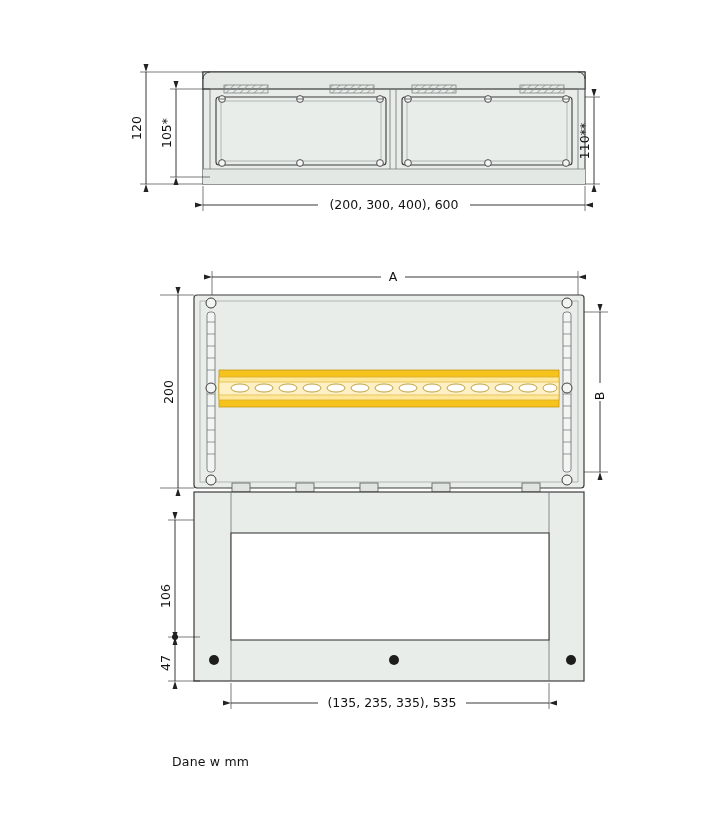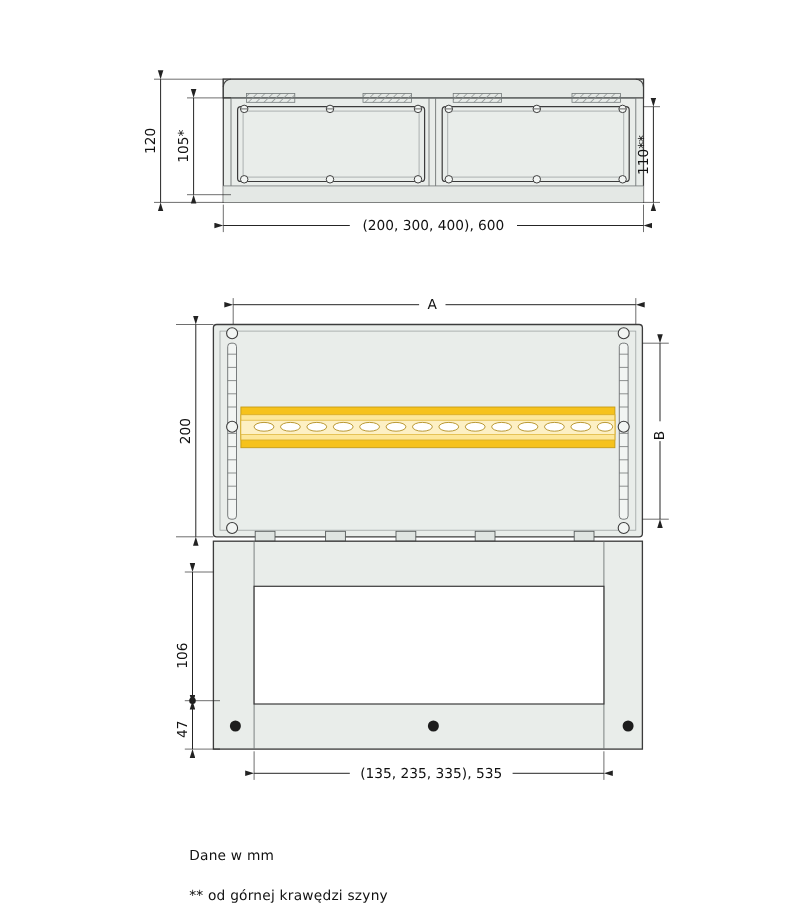--- a/index.html
+++ b/index.html
@@ -31,21 +31,20 @@
     left: 172px;
     top: 752px;
     width: 420px;
     font-size: 12.5px;
     line-height: 20px;
     color: #111;
     letter-spacing: 0.2px;
   }
   .notes div {
     white-space: pre;
-    margin-top: 16px;
   }
 </style>
 </head>
 <body>
 
 <div class="stage">
 
   <svg class="drawing" viewBox="0 0 714 833">
     <defs>
       <marker id="arrStart" markerWidth="10" markerHeight="10" refX="9" refY="3" orient="auto">
@@ -250,16 +249,15 @@
       <line x1="231" y1="703" x2="549" y2="703" stroke="#222" stroke-width="0.9" marker-start="url(#arrStart)" marker-end="url(#arrEnd)"></line>
       <line x1="231" y1="683" x2="231" y2="709" stroke="#222" stroke-width="0.6"></line>
       <line x1="549" y1="683" x2="549" y2="709" stroke="#222" stroke-width="0.6"></line>
       <rect x="318" y="695" width="148" height="16" fill="#ffffff"></rect>
       <text x="392" y="707" font-size="12.5" fill="#111" text-anchor="middle">(135, 235, 335), 535</text>
     </g>
   </svg>
 
   <div class="notes">
     <div>Dane w mm</div>
-    <div>** od górnej krawędzi szyny</div>
   </div>
 
 </div>
 
 </body></html>

